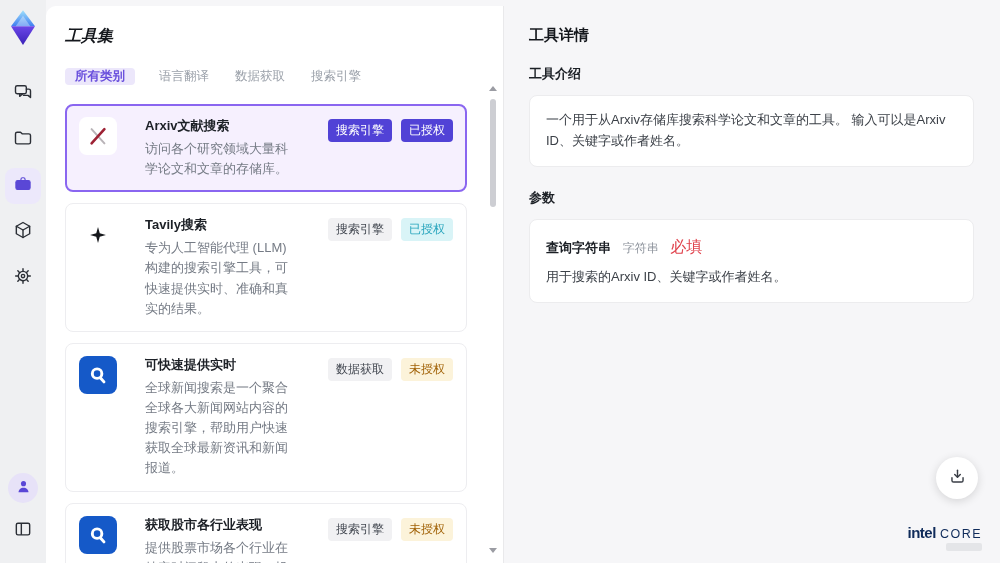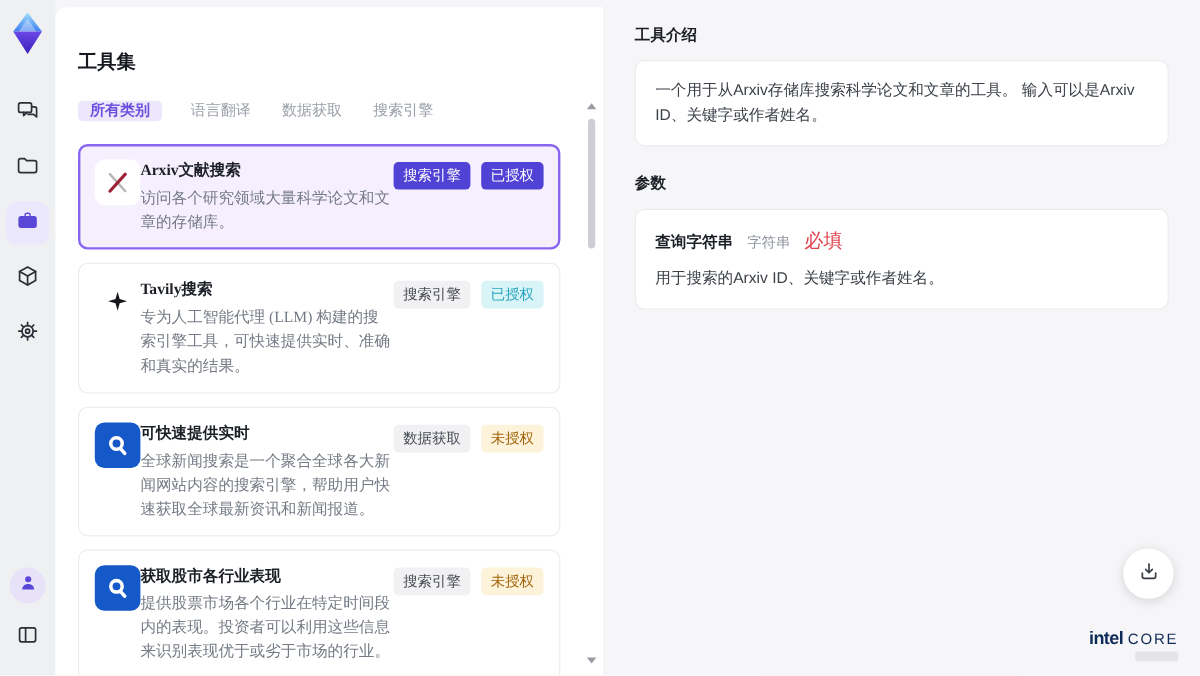--- a/index.html
+++ b/index.html
@@ -12,27 +12,27 @@
   .rail-btn{width:36px;height:36px;margin:5px 0;border-radius:9px;display:flex;align-items:center;justify-content:center;color:#2b2f36;cursor:pointer;}
   .rail-btn svg{width:20px;height:20px;}
   .rail-btn.active{background:#ece8fb;color:#5a47d6;}
   .rail-bottom{margin-top:auto;display:flex;flex-direction:column;align-items:center;}
   .rail-btn.user{background:#e7e2f8;border-radius:50%;width:30px;height:30px;color:#5a47d6;}
   .rail-btn.user svg{width:17px;height:17px;}
 
   
   .content{position:absolute;left:46px;top:0;right:0;bottom:0;background:#f6f6f8;}
   .list-panel{position:absolute;left:0;top:6px;bottom:0;width:458px;background:#fff;border-radius:10px 0 0 0;border-right:1px solid #e9e9eb;padding:16px 20px 0 19px;box-sizing:border-box;}
-  .page-title{font-size:16px;font-weight:bold;color:#15181d;margin:20px 0 16px;}
+  .page-title{font-size:16px;font-weight:bold;color:#15181d;margin:4px 0 16px;font-style:italic;}
   .tabs{display:flex;align-items:center;gap:22px;margin-bottom:14px;}
   .tab{font-size:12.5px;color:#9aa0a9;cursor:pointer;padding:5px 2px;}
   .tab.active{background:#ece7fb;color:#6a50dd;border-radius:4px;padding:0 10px;font-weight:bold;}
 
   .cards{padding-right:16px;}
-  .card{display:flex;gap:0;align-items:flex-start;background:#fff;border:1px solid #ededf0;border-radius:8px;padding:12px 13px;margin-bottom:11px;cursor:pointer;font-family:Liberation Serif, serif;}
+  .card{display:flex;gap:28px;align-items:flex-start;background:#fff;border:1px solid #ededf0;border-radius:8px;padding:12px 13px;margin-bottom:11px;cursor:pointer;}
   .card.selected{background:#f6f0fe;border:2px solid #8a66f0;padding:11px 12px;}
   .tool-icon{flex:0 0 38px;width:38px;height:38px;border-radius:8px;display:flex;align-items:center;justify-content:center;background:#fafafa;}
   .tool-icon.white{background:#fff;}
   .tool-icon.blue{background:#1559c8;}
   .card-text{flex:1;min-width:0;}
   .card-title{font-size:13px;font-weight:bold;color:#1c2026;margin-bottom:4px;}
   .card-desc{font-size:13px;color:#757b85;line-height:1.55;}
   .card-badges{display:flex;gap:9px;flex:0 0 auto;padding-top:2px;}
   .badge{font-size:12px;padding:3px 8px;border-radius:4px;white-space:nowrap;}
   .badge.solid{background:#5142d6;color:#fff;}
@@ -224,20 +224,21 @@
       </div>
 
       <div class="scrollbar">
         <div class="sb-caret up"></div>
         <div class="sb-thumb"></div>
         <div class="sb-caret down"></div>
       </div>
     </section>
 
     <section class="details-panel">
+      <div class="details-title">工具详情</div>
 
       <div class="section-h">工具介绍</div>
       <div class="info-box">
         <span>一个用于从Arxiv存储库搜索科学论文和文章的工具。 输入可以是Arxiv ID、关键字或作者姓名。</span>
       </div>
 
       <div class="section-h">参数</div>
       <div class="info-box">
         <div class="param-line">
           <span class="param-name">查询字符串</span>

